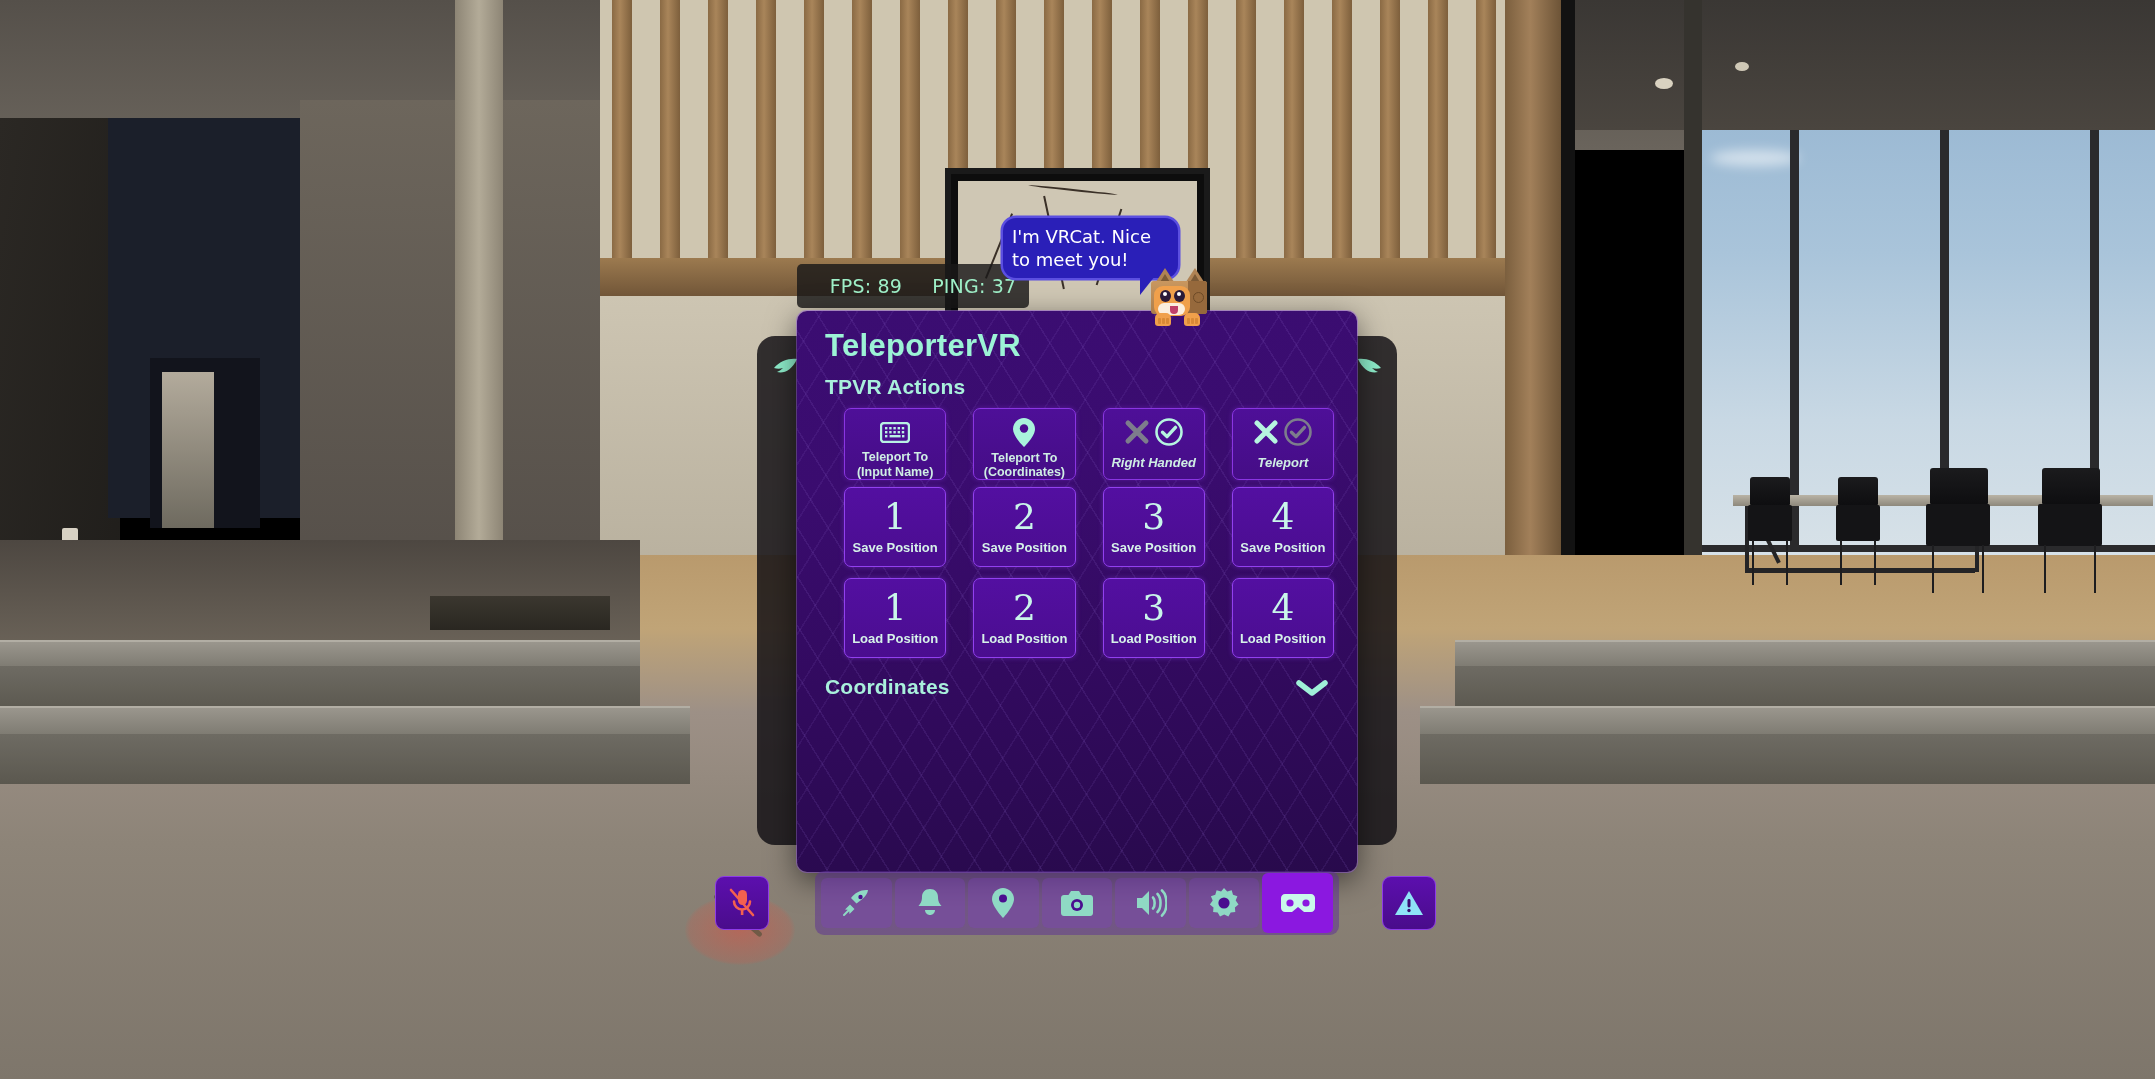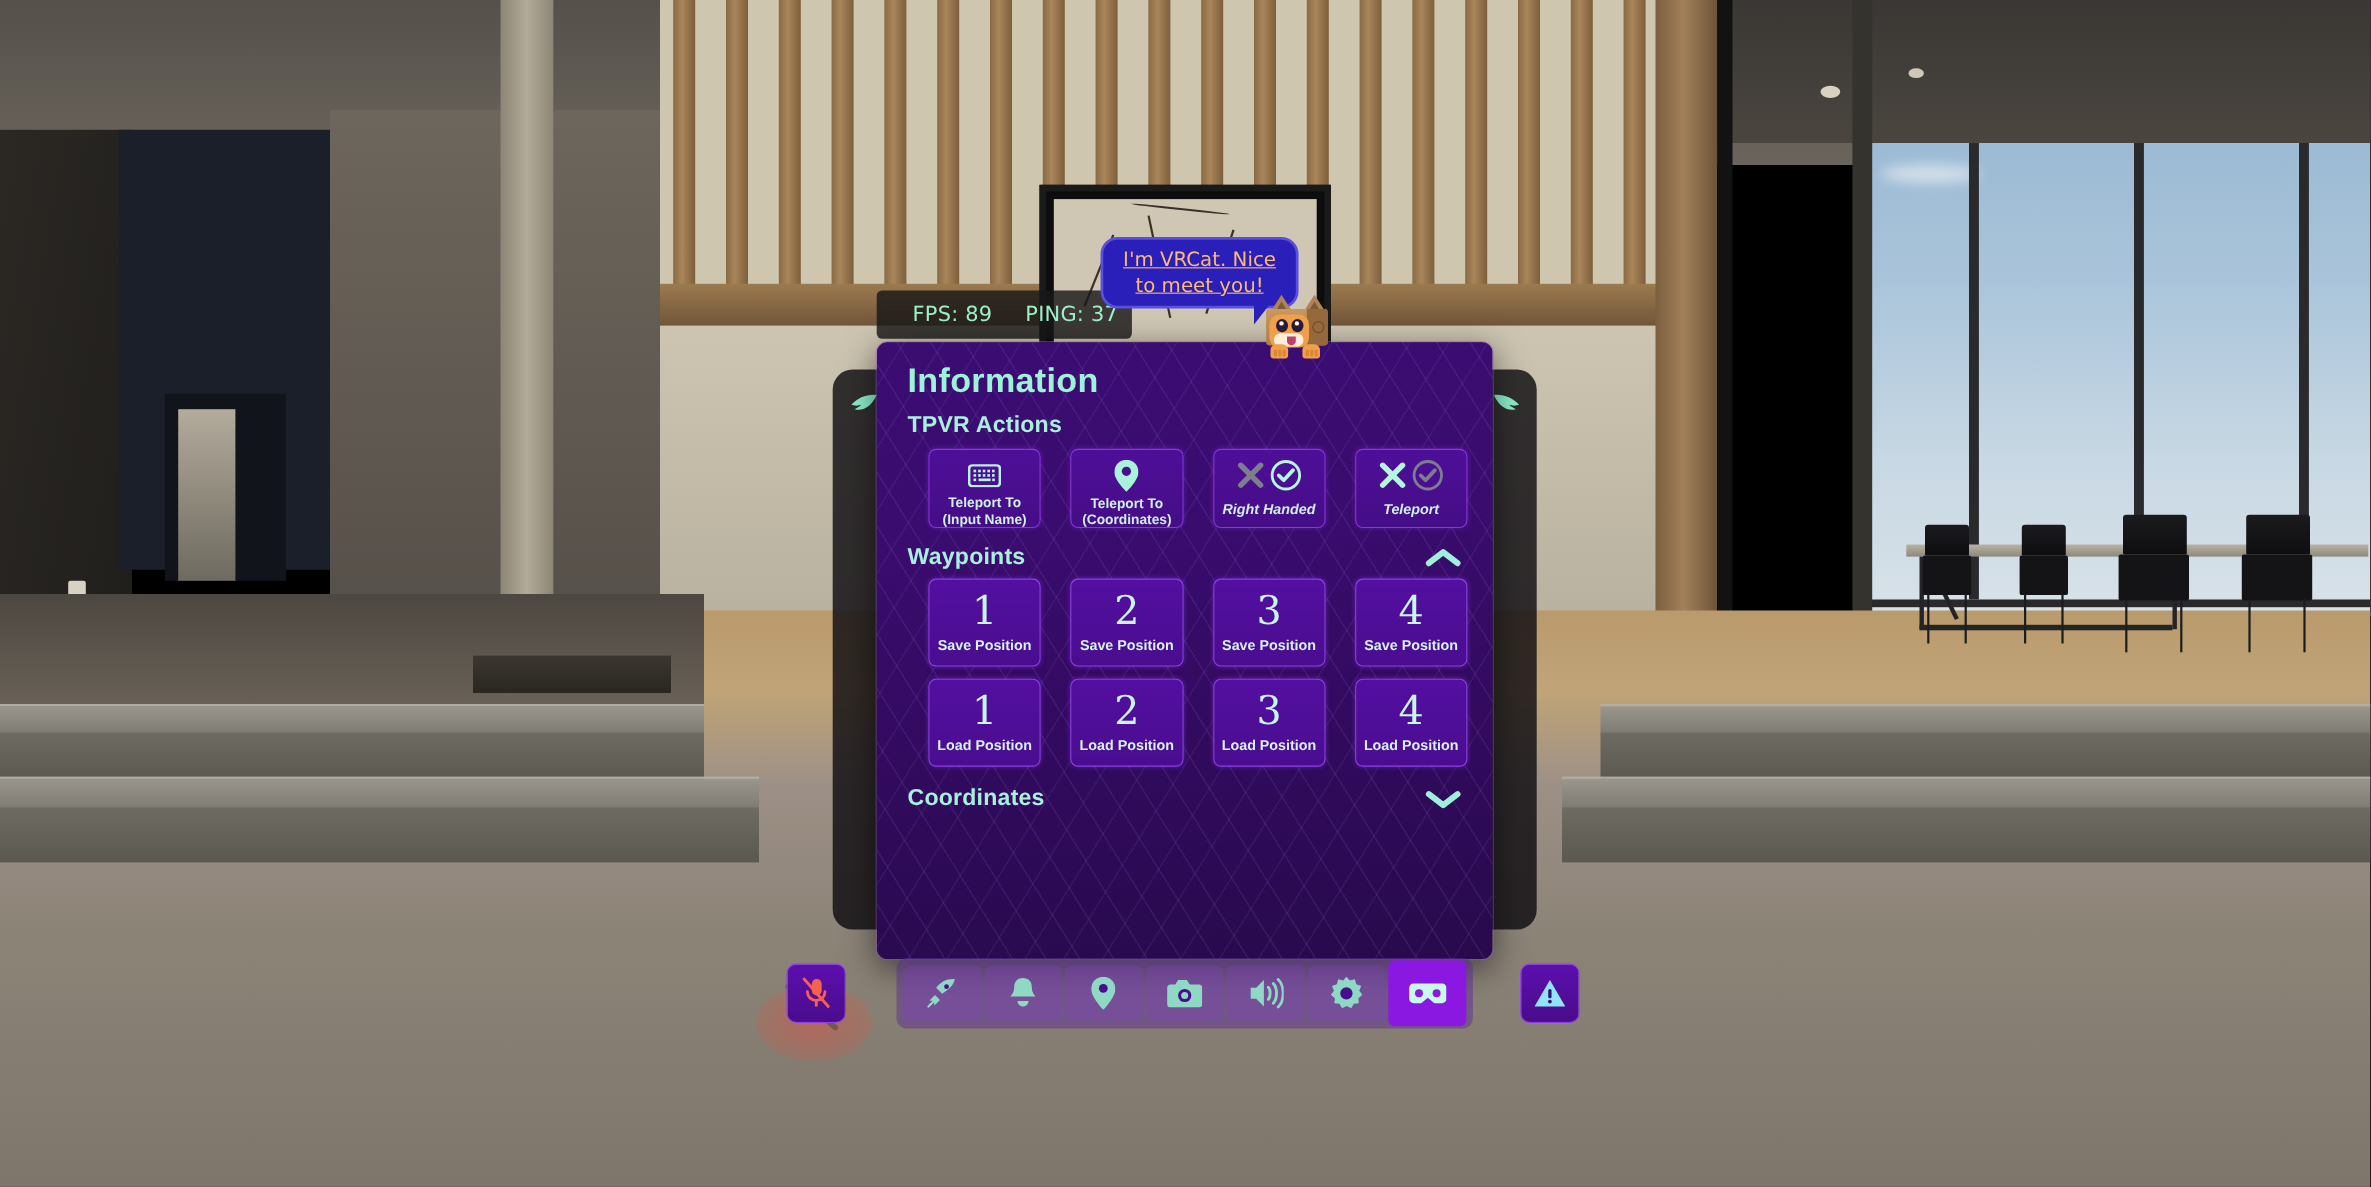--- a/index.html
+++ b/index.html
@@ -141,22 +141,22 @@
   }
 
   
   #speech {
     position:absolute; left:1003px; top:218px; width:175px; height:60px;
     background:#2a1fb8; border-radius:13px;
     display:flex; align-items:center; justify-content:center;
     box-shadow:0 0 0 2.5px #5b4fe0;
   }
   #speech p {
-    color:#fdba74; font-size:18px; line-height:1.28; text-align:center;
-    padding:0 9px; font-family:"DejaVu Sans", sans-serif;text-decoration:underline;
+    color:#ffffff; font-size:18px; line-height:1.28; text-align:left;
+    padding:0 9px; font-family:"DejaVu Sans", sans-serif;
   }
   #speech:after {
     content:""; position:absolute; right:18px; bottom:-17px;
     border-left:15px solid #2a1fb8;
     border-bottom:19px solid transparent;
     border-right:5px solid transparent;
   }
 
   
   #cat { position:absolute; left:1148px; top:268px; width:62px; height:58px; }
@@ -435,21 +435,21 @@
     </svg>
 </div>
 <div class="leaf-tab" style="left:1355px;">
   <svg viewBox="0 0 30 22">
       <path d="M3 4c8-1 17 2 23 9-3 1-6 1-9 0 2 2 4 3 6 4-7 2-15-2-20-13z" fill="#8ff0cd"></path>
     </svg>
 </div>
 
 <div id="tpvr">
 
-  <div id="tpvr-title">Information</div>
+  <div id="tpvr-title">TeleporterVR</div>
 
   <div class="section-head">
     <h2>TPVR Actions</h2>
   </div>
   <div class="btn-row">
 
     <div class="tile">
       <span class="ico">
         <svg width="30" height="21" viewBox="0 0 30 21">
           <rect x="1" y="1" width="28" height="19" rx="3" fill="none" stroke="#b9f2e4" stroke-width="2.4"></rect>
@@ -511,28 +511,20 @@
           <svg width="30" height="30" viewBox="0 0 30 30">
             <circle cx="15" cy="15" r="12.5" fill="none" stroke="#7d7d8c" stroke-width="2.6"></circle>
             <path d="M8.5 15.2 L13 19.6 L21.5 10.4" fill="none" stroke="#7d7d8c" stroke-width="3.4" stroke-linecap="round" stroke-linejoin="round"></path>
           </svg>
         </span>
       </span>
       <span class="lbl">Teleport</span>
     </div>
   </div>
 
-  <div class="section-head" style="margin-top:15px;">
-    <h2>Waypoints</h2>
-    <span class="chev">
-      <svg viewBox="0 0 34 22">
-          <path d="M4 16 L17 6 L30 16" fill="none" stroke="#9ff0d8" stroke-width="5.5" stroke-linecap="round" stroke-linejoin="round"></path>
-        </svg>
-    </span>
-  </div>
 
   <div class="btn-row" style="padding-top:7px;">
     <div class="wp-tile">
       <span class="wp-num">1</span>
       <span class="wp-lbl">Save Position</span>
     </div>
     <div class="wp-tile">
       <span class="wp-num">2</span>
       <span class="wp-lbl">Save Position</span>
     </div>

